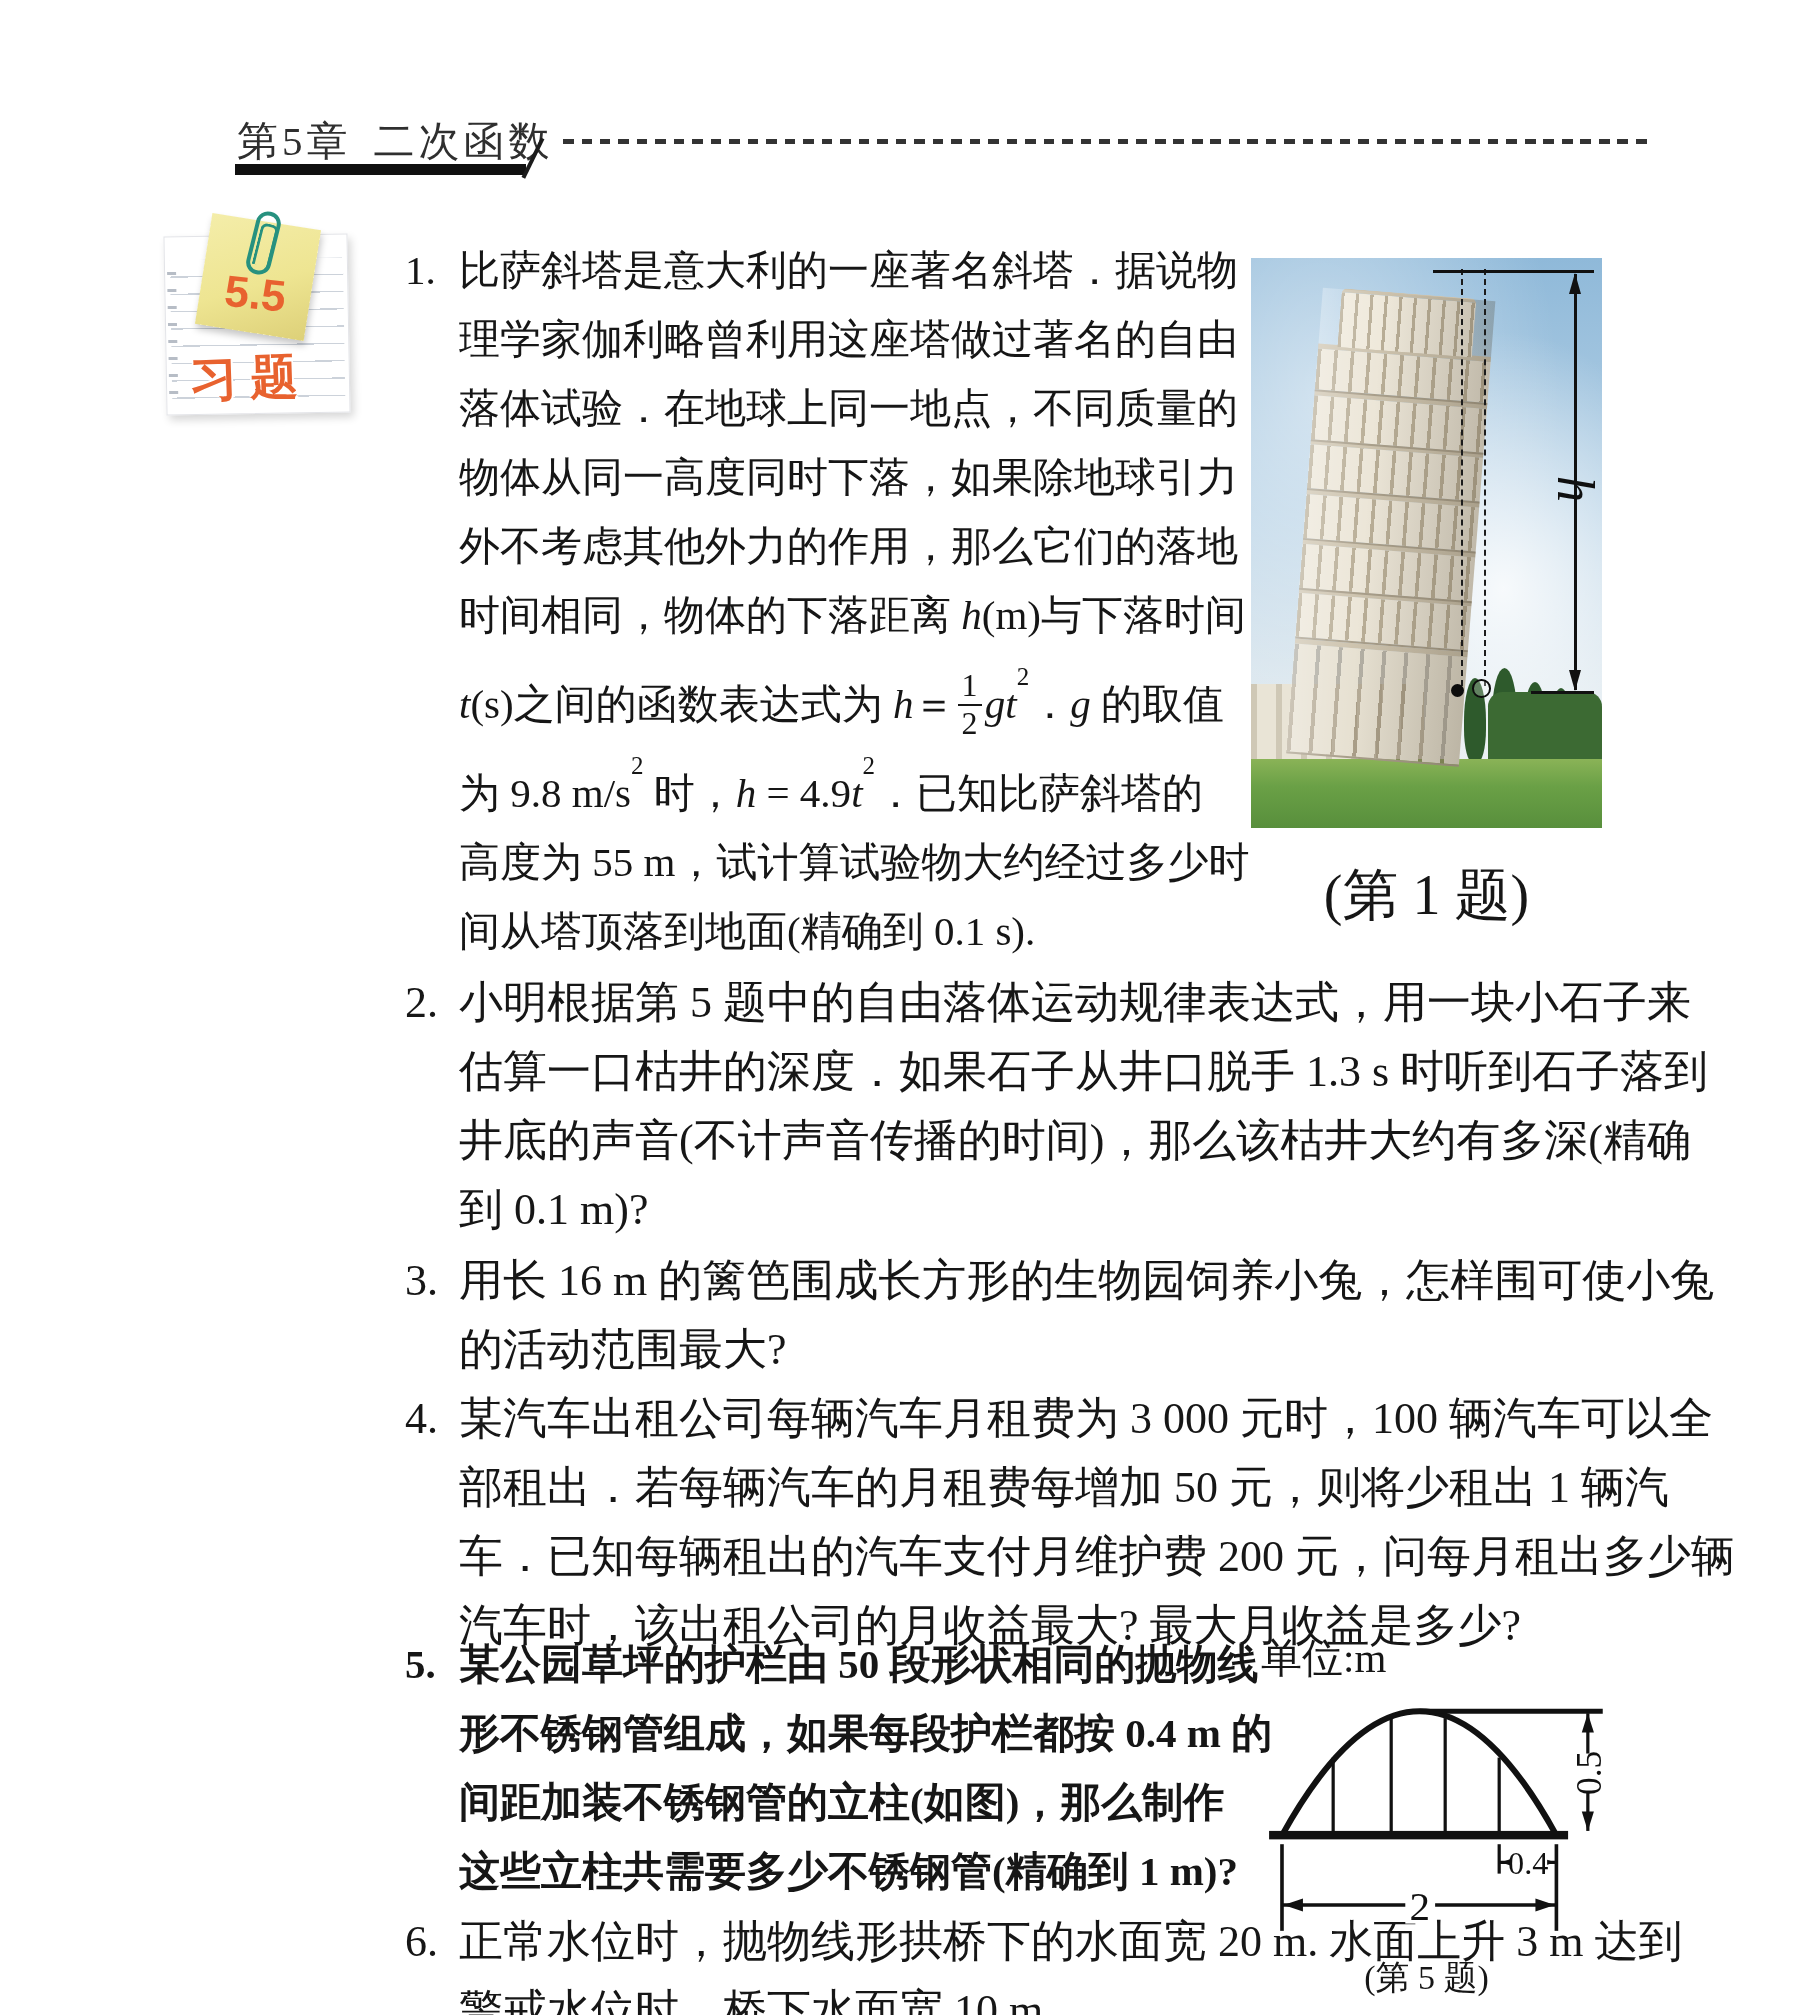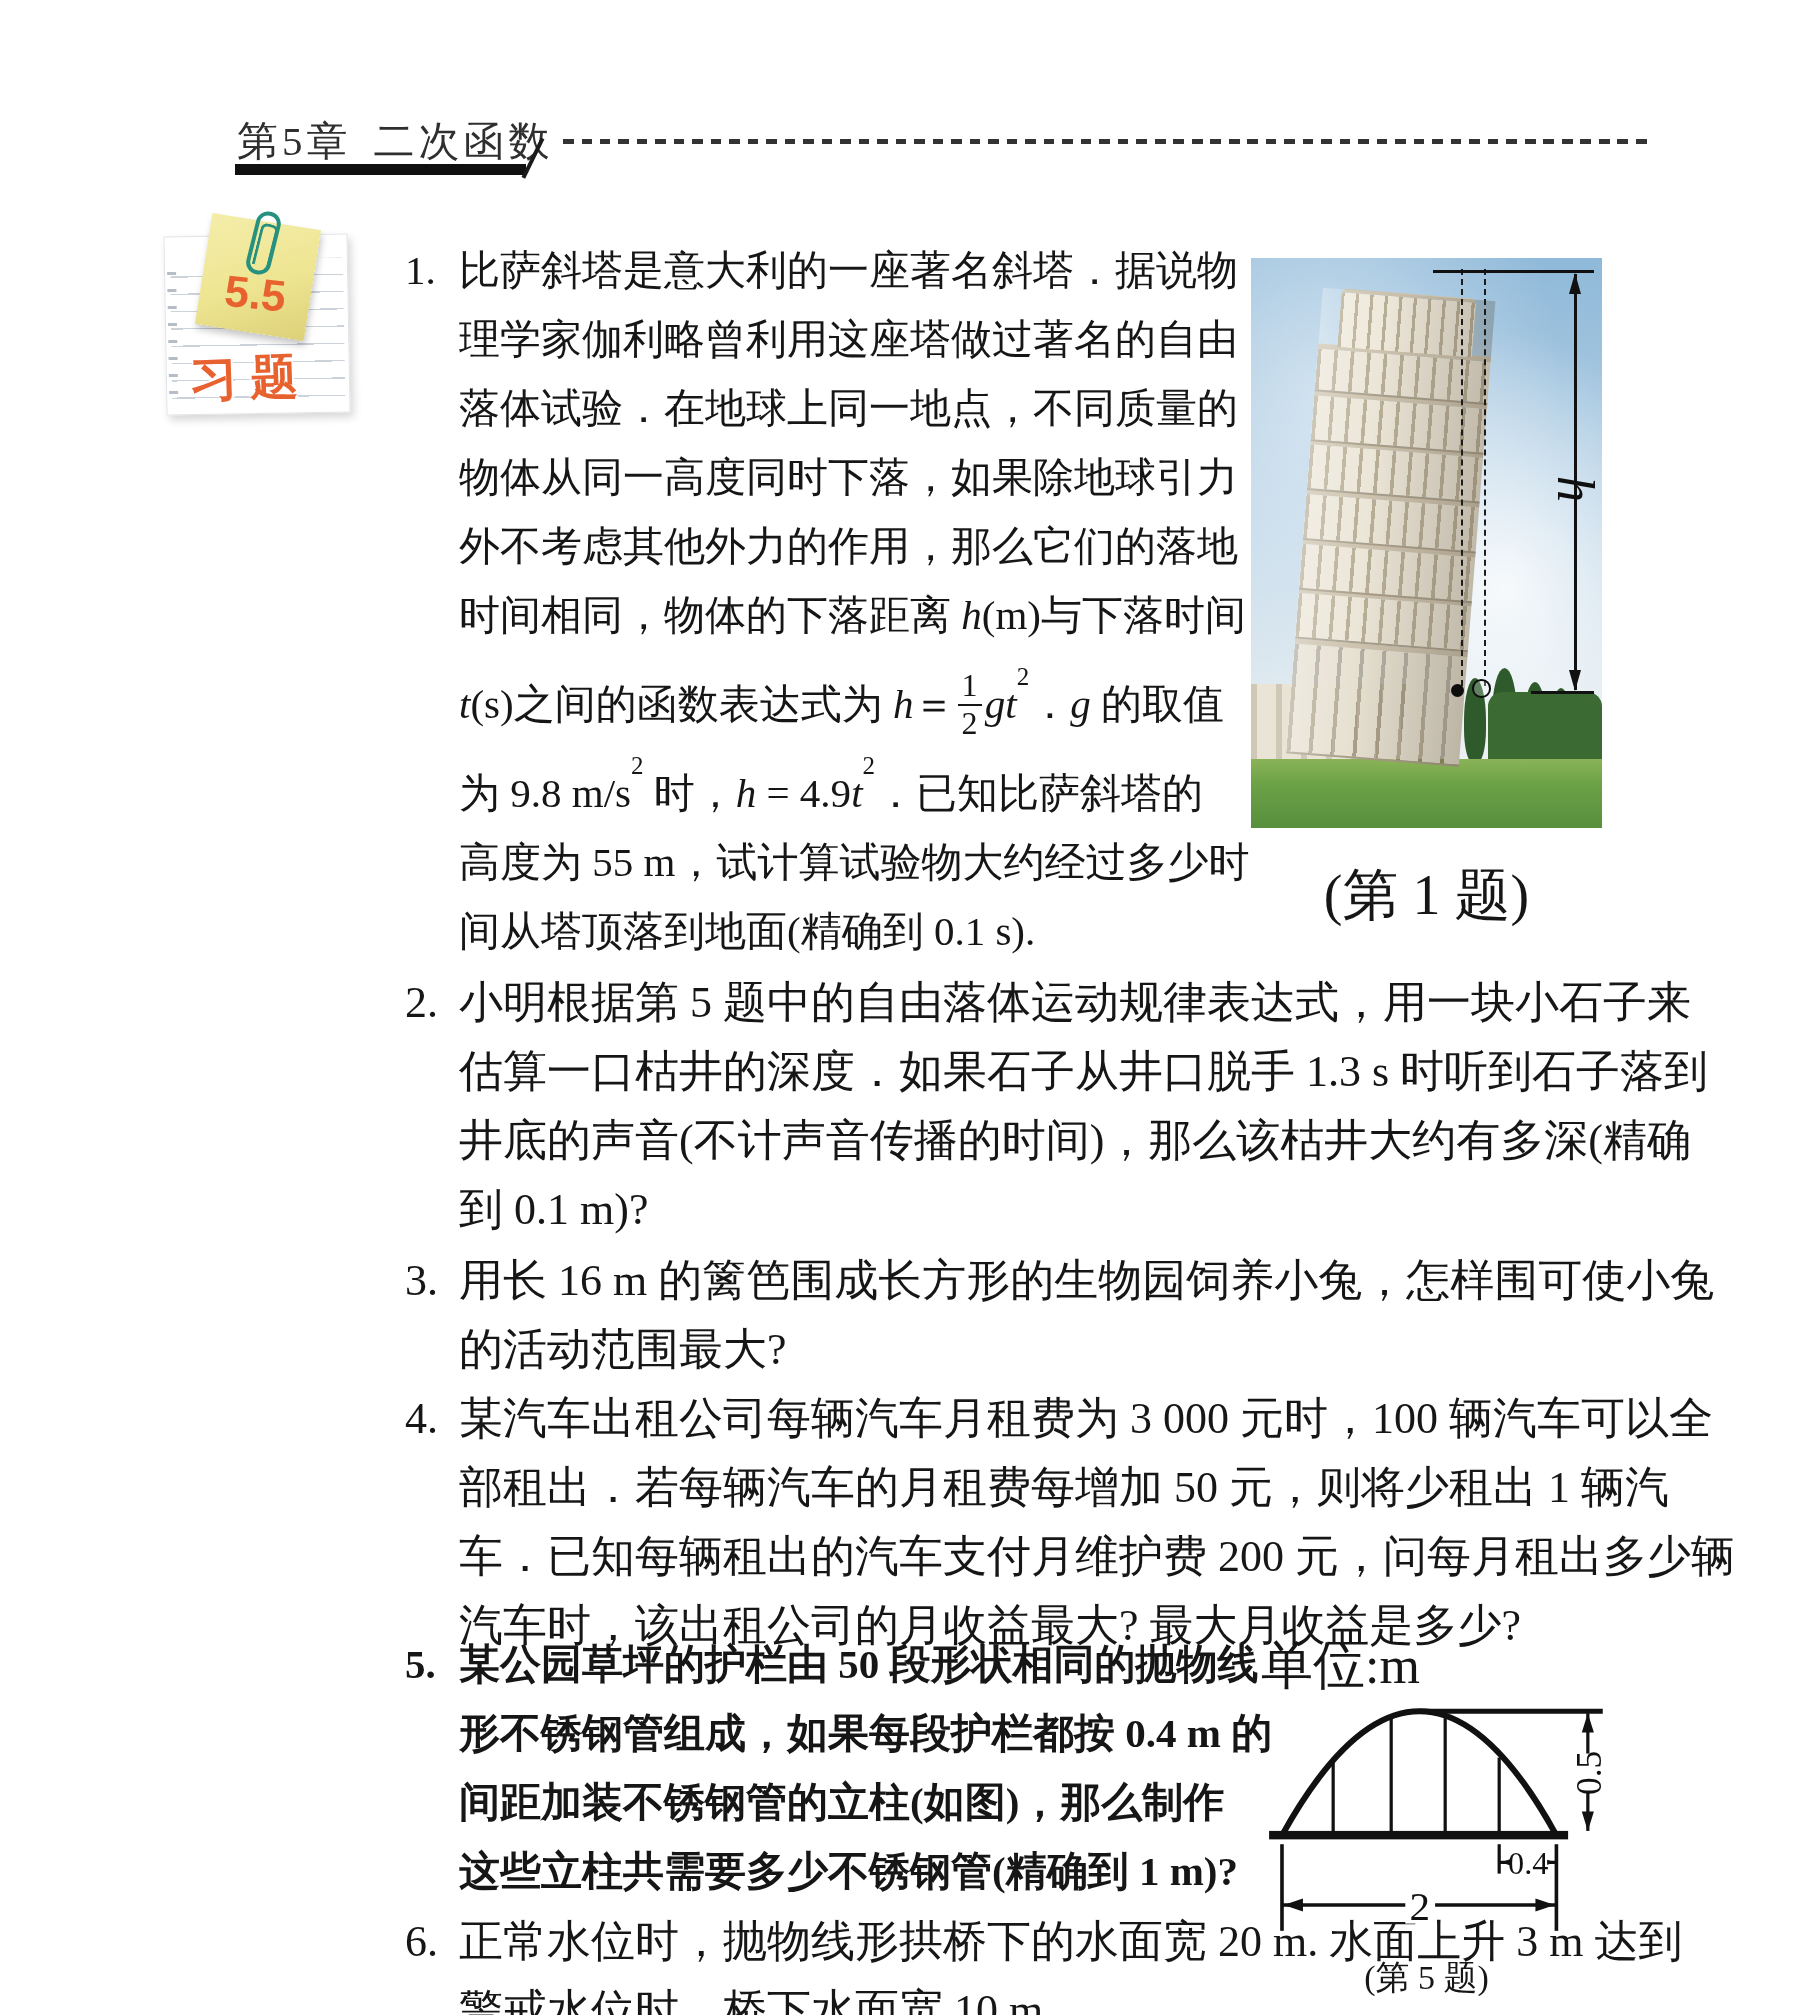--- a/index.html
+++ b/index.html
@@ -134,21 +134,21 @@
   .ref-bot { position: absolute; left: 280px; top: 433px; width: 63px; height: 2.8px; background: #111; }
   .harrow { position: absolute; left: 323px; top: 16px; width: 2.8px; height: 416px; background: #111; }
   .arr { position: absolute; width: 0; height: 0; border-left: 6.4px solid transparent; border-right: 6.4px solid transparent; }
   .arr-up { left: 318px; top: 15.3px; border-bottom: 21px solid #111; }
   .arr-dn { left: 318px; top: 412px; border-top: 21px solid #111; }
   .h-label { position: absolute; left: 299px; top: 201px; width: 52px; text-align: center;
     font-size: 53px; font-style: italic; color: #101010; transform: rotate(90deg); }
   .fig1-caption { position: absolute; left: 1251px; top: 858px; width: 351px; text-align: center; font-size: 56px; }
 
   
-  .fig5-unit { position: absolute; left: 1261px; top: 1631px; font-size: 52px; white-space: nowrap; }
+  .fig5-unit { position: absolute; left: 1261px; top: 1631px; font-size: 41px; white-space: nowrap; }
   .fig5-svg { position: absolute; left: 1257px; top: 1689px; width: 407px; height: 254px; }
   .fig5-svg text { font-family: "Liberation Serif", "DejaVu Serif", serif; fill: #111; }
   .fig5-caption { position: absolute; left: 1338px; top: 1955px; width: 177px; text-align: center; font-size: 34px; }
 </style>
 </head>
 <body>
 
 <div class="page-header">
   <div class="chapter-text"><span>第5章</span><span class="sp"></span><span>二次函数</span></div>
   <div class="header-bar"></div>

